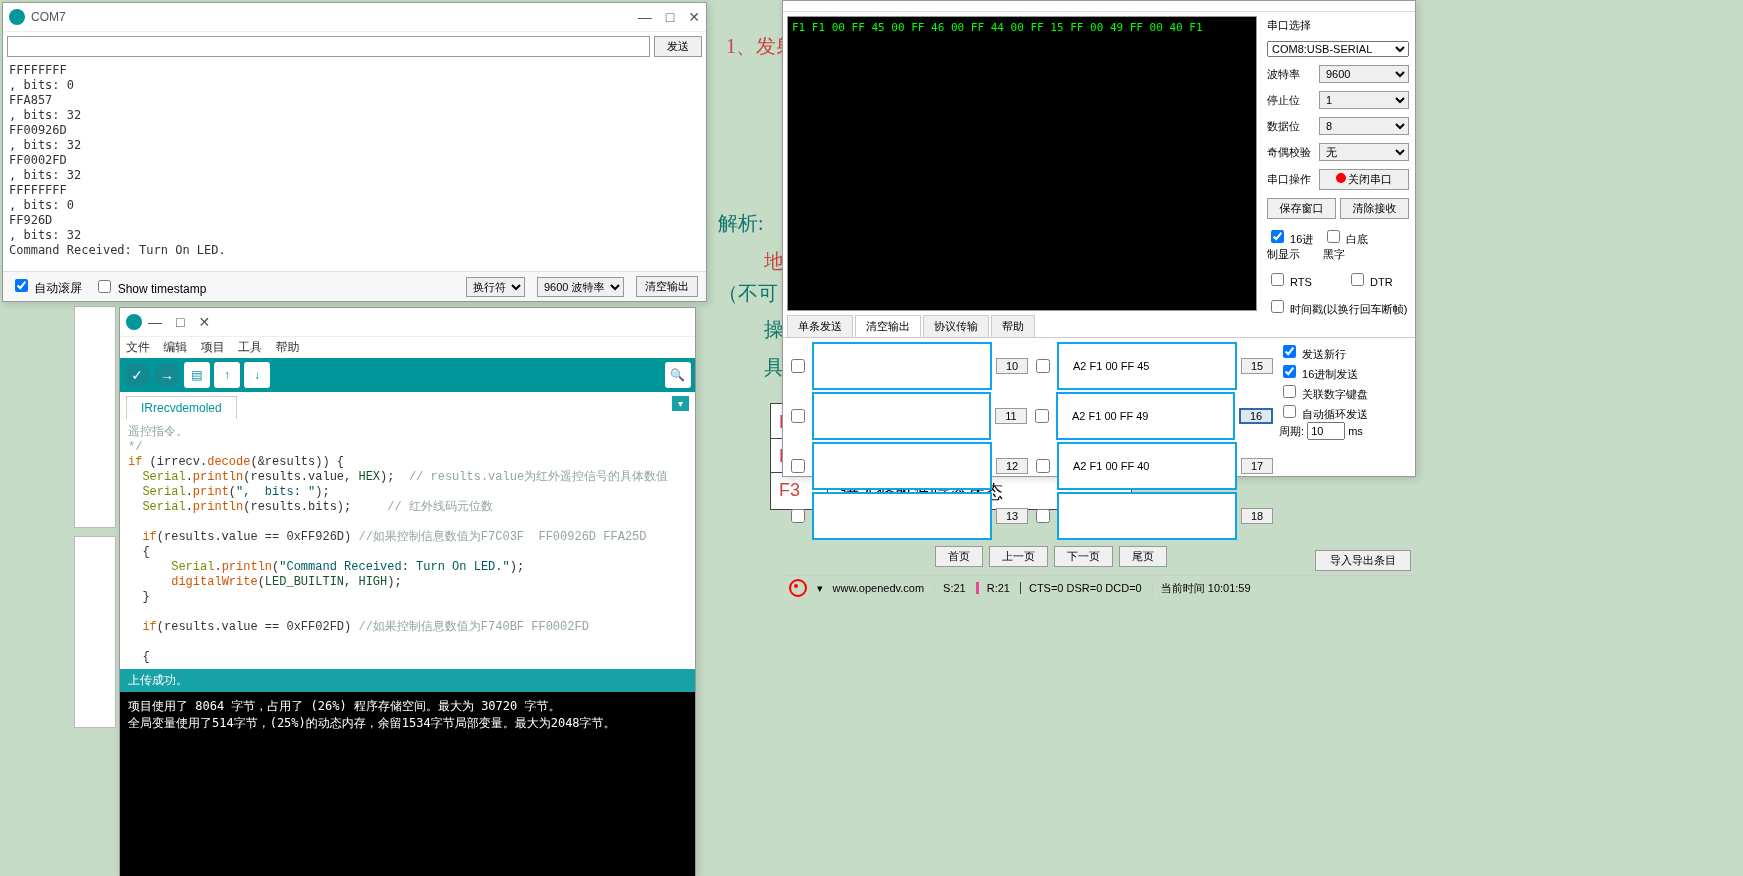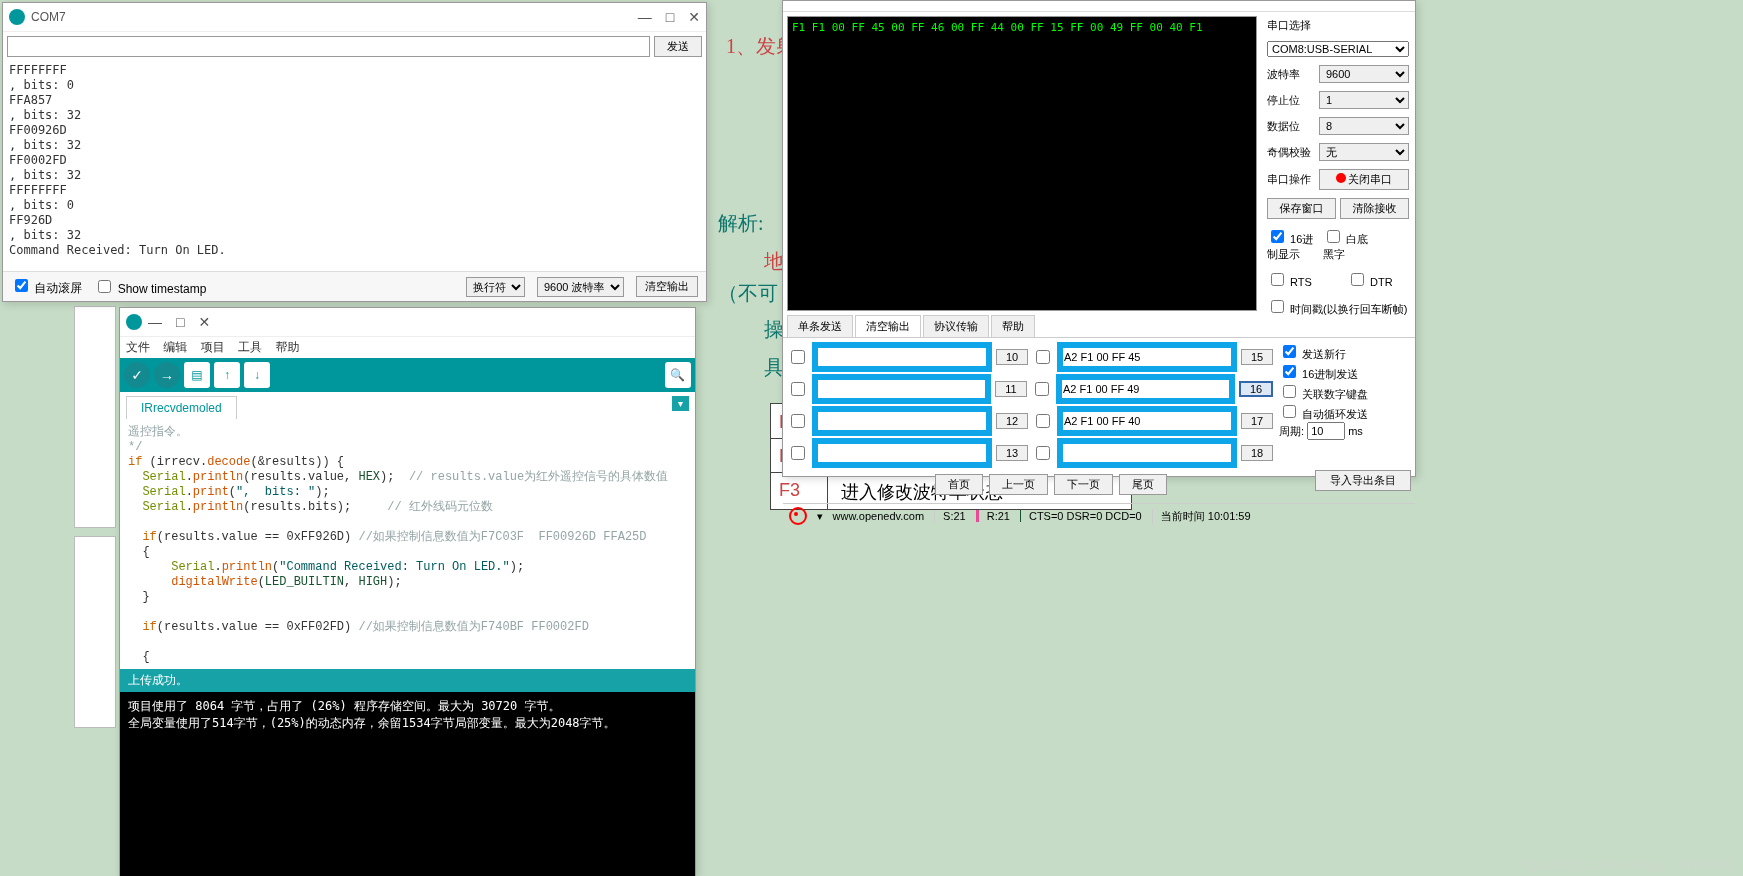--- a/index.html
+++ b/index.html
@@ -43,21 +43,21 @@
 .srow{display:flex;align-items:center;gap:4px}
 .srow label{width:48px}
 .srow select,.srow input{flex:1;border:1px solid #999;padding:1px 2px;font-size:11px}
 .sbtn{border:1px solid #999;background:#f0f0f0;padding:2px 4px;text-align:center;cursor:pointer;font-size:11px}
 .reddot{width:10px;height:10px;border-radius:50%;background:red;display:inline-block;margin-right:2px}
 #xcom .tabs2{display:flex;border-bottom:1px solid #ccc;padding:0 4px;font-size:11px}
 #xcom .tabs2 div{padding:3px 10px;border:1px solid #ccc;border-bottom:none;background:#f0f0f0;margin-right:2px;cursor:pointer}
 #xcom .tabs2 .act{background:#fff}
 #xcom .grid{padding:4px;font-size:11px}
 .grow{display:flex;align-items:center;gap:4px;margin-bottom:2px}
-.grow input[type=text]{border:6px solid #0ea5e9;padding:1px;height:16px}
+.grow input[type=text]{border:2px solid #0ea5e9;padding:14px;height:16px}
 .grow .ck{width:14px;height:14px}
 .grow .txt{flex:1}
 .grow .numbtn{width:30px;border:1px solid #999;background:#f0f0f0;text-align:center;padding:1px 0;cursor:pointer}
 .grow .numbtn.sel{border:2px solid #36a;background:#dce8f5;padding:0}
 .pager{display:flex;gap:6px;justify-content:center;padding:4px}
 .pager div{border:1px solid #999;padding:2px 12px;background:#f0f0f0;cursor:pointer;font-size:11px}
 #xcom .statusbar{display:flex;border-top:1px solid #ccc;padding:3px 6px;font-size:11px;gap:10px;align-items:center}
 .redO{width:14px;height:14px;border:2px solid red;border-radius:50%;display:inline-block;position:relative}
 .redO:after{content:"";width:4px;height:4px;background:red;border-radius:50%;position:absolute;top:3px;left:3px}
 
@@ -266,21 +266,21 @@
           </div>
         </div>
    <div style="width:132px">
     <label><input type="checkbox" class="ckbox" checked="" style=""> <span>发送新行</span></label><br>
     <label><input type="checkbox" class="ckbox" checked="" style=""> <span>16进制发送</span></label><br>
     <label><input type="checkbox" class="ckbox" style=""> <span>关联数字键盘</span></label><br>
     <label><input type="checkbox" class="ckbox" style=""> <span>自动循环发送</span></label><br>
     <span>周期:</span> <input type="text" style="width: 30px;" value="10"> <span>ms</span>
    </div>
   </div>
-  <div style="display:flex;align-items:flex-start">
+  <div style="display:flex;align-items:flex-end">
    <div style="flex:1" class="pager">
     <div>首页</div>
     <div>上一页</div>
     <div>下一页</div>
     <div>尾页</div>
    </div>
    <div class="sbtn" style="width:86px">导入导出条目</div>
   </div>
  </div>
  <div class="statusbar">

